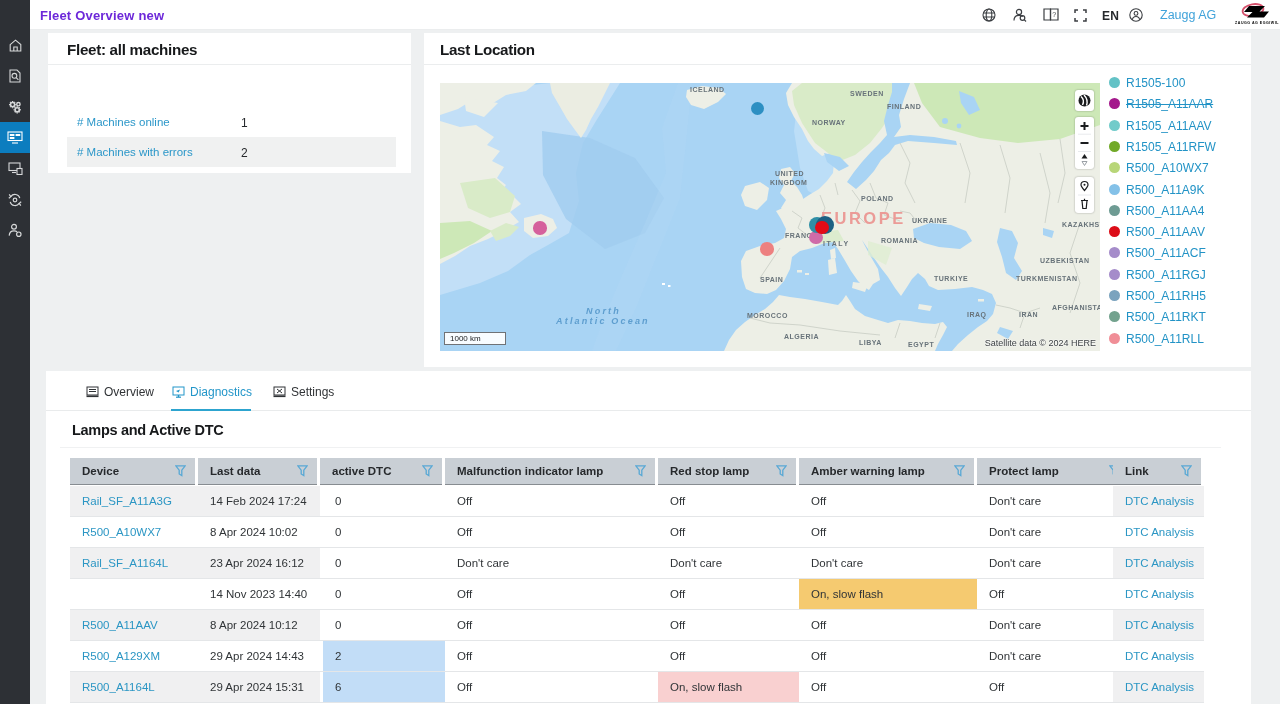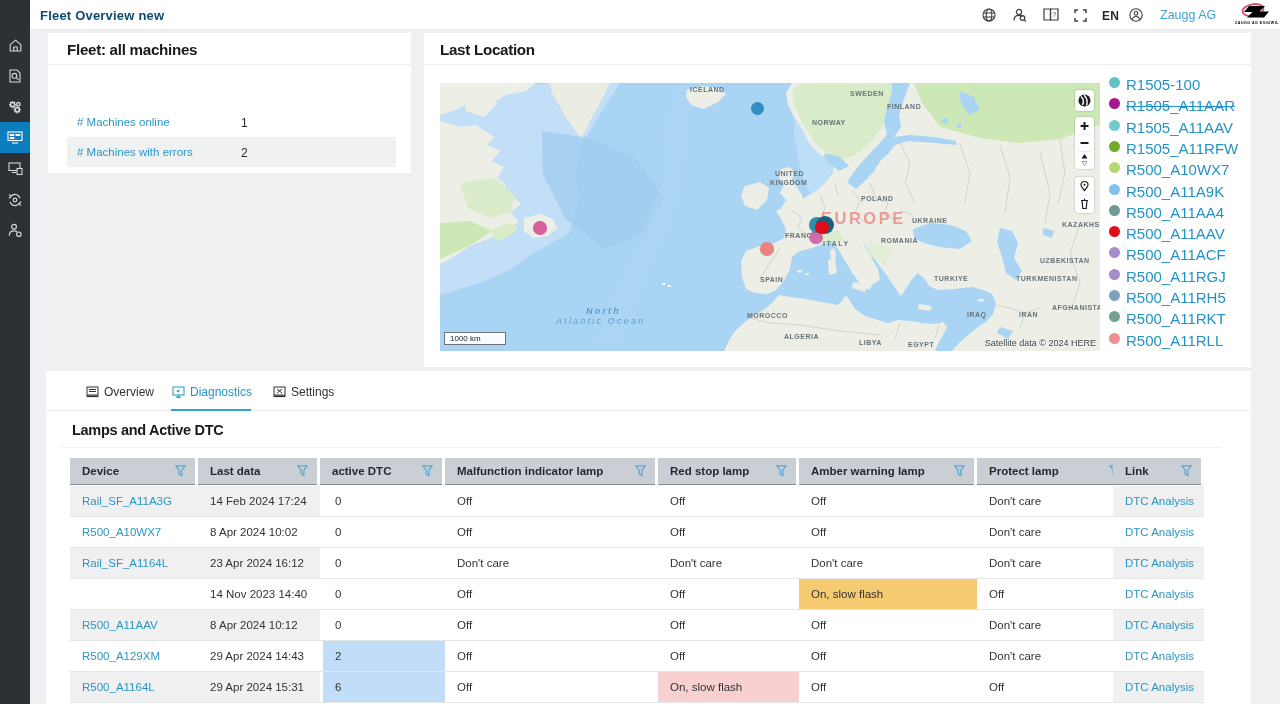--- a/index.html
+++ b/index.html
@@ -1,37 +1,37 @@
 <!DOCTYPE html>
 <html><head>
 <meta charset="utf-8">
 <style>
 * { margin:0; padding:0; box-sizing:border-box; }
 html,body { width:1280px; height:720px; background:#fff; font-family:"Liberation Sans", sans-serif; overflow:hidden; }
 .abs { position:absolute; }
 .pagebg { position:absolute; left:30px; top:30px; width:1250px; height:674px; background:#eef0f1; }
 .topbar { position:absolute; left:30px; top:0; width:1250px; height:30px; background:#fff; border-bottom:1px solid #ebedee; }
-.topbar .title { position:absolute; left:10px; top:8px; font-size:13px; font-weight:bold; color:#0c4a6e; letter-spacing:0.2px; }
+.topbar .title { position:absolute; left:10px; top:8px; font-size:13px; font-weight:bold; color:#6d28d9; letter-spacing:0.2px; }
 .sidebar { position:absolute; left:0; top:0; width:30px; height:704px; background:#2d3035; }
 .sb-icon { position:absolute; left:0; width:30px; height:31px; display:flex; align-items:center; justify-content:center; }
 .sb-active { background:#0c7dbf; }
 .card { position:absolute; background:#fff; }
 .card-title { position:absolute; left:19px; top:8px; font-size:15.2px; font-weight:bold; color:#17191b; letter-spacing:-0.3px; }
 .card-divider { position:absolute; left:0px; right:0px; top:31px; height:1px; background:#ebedee; }
 
 #card1 { left:48px; top:33px; width:363px; height:140px; }
 .frow { position:absolute; left:19px; width:329px; height:30px; font-size:11.5px; }
 .frow .lbl { position:absolute; left:10px; top:9px; color:#2b97c9; }
 .frow .val { position:absolute; left:174px; top:9px; color:#26292c; font-size:12px; }
 .frow.alt { background:#f0f1f1; }
 
 #card2 { left:424px; top:33px; width:827px; height:334px; }
 #map { position:absolute; left:16px; top:50px; width:660px; height:268px; overflow:hidden; }
 .legend { position:absolute; left:678px; top:43px; width:149px; }
-.litem { position:absolute; left:4px; width:160px; height:21px; font-size:15px; color:#2293c6; white-space:nowrap; }
+.litem { position:absolute; left:4px; width:160px; height:21px; font-size:12px; color:#2293c6; white-space:nowrap; }
 .litem .dot { position:absolute; left:3px; top:1px; width:11px; height:11px; border-radius:50%; }
 .litem .ltx { position:absolute; left:20px; top:0px; }
 
 #card3 { left:46px; top:371px; width:1205px; height:333px; }
 .tabs { position:absolute; left:0; top:0; width:100%; height:40px; border-bottom:1px solid #e9ebec; }
 .tab { position:absolute; top:14px; font-size:12px; color:#303336; }
 .tab svg { vertical-align:-2px; margin-right:5px; }
 .tab.active { color:#2396c9; }
 .tab-underline { position:absolute; left:125px; top:38px; width:80px; height:2px; background:#2da4cf; }
 .sec-title { position:absolute; left:26px; top:51px; font-size:14.5px; font-weight:bold; color:#17191b; letter-spacing:-0.3px; }
@@ -225,21 +225,21 @@
 <div style="position:absolute;left:576px;top:192px;font-size:7px;font-weight:bold;color:#68737a;letter-spacing:0.5px;white-space:nowrap">TURKMENISTAN</div>
 <div style="position:absolute;left:612px;top:221px;font-size:7px;font-weight:bold;color:#68737a;letter-spacing:0.5px;white-space:nowrap">AFGHANISTA</div>
 <div style="position:absolute;left:527px;top:228px;font-size:7px;font-weight:bold;color:#68737a;letter-spacing:0.5px;white-space:nowrap">IRAQ</div>
 <div style="position:absolute;left:579px;top:228px;font-size:7px;font-weight:bold;color:#68737a;letter-spacing:0.5px;white-space:nowrap">IRAN</div>
 <div style="position:absolute;left:307px;top:229px;font-size:7px;font-weight:bold;color:#68737a;letter-spacing:0.5px;white-space:nowrap">MOROCCO</div>
 <div style="position:absolute;left:344px;top:250px;font-size:7px;font-weight:bold;color:#68737a;letter-spacing:0.5px;white-space:nowrap">ALGERIA</div>
 <div style="position:absolute;left:419px;top:256px;font-size:7px;font-weight:bold;color:#68737a;letter-spacing:0.5px;white-space:nowrap">LIBYA</div>
 <div style="position:absolute;left:468px;top:258px;font-size:7px;font-weight:bold;color:#68737a;letter-spacing:0.5px;white-space:nowrap">EGYPT</div>
 <div style="position:absolute;left:381px;top:126px;font-size:16.5px;font-weight:bold;color:#eb9b97;letter-spacing:2.5px;white-space:nowrap">EUROPE</div>
 <div style="position:absolute;left:146px;top:223px;font-size:9px;font-weight:bold;font-style:italic;color:#5e9ecf;letter-spacing:2.2px;white-space:nowrap">North</div>
-<div style="position:absolute;left:116px;top:233px;font-size:9px;font-weight:normal;font-style:italic;color:#5e9ecf;letter-spacing:2.2px;white-space:nowrap">Atlantic Ocean</div>
+<div style="position:absolute;left:116px;top:233px;font-size:9px;font-weight:bold;font-style:italic;color:#5e9ecf;letter-spacing:2.2px;white-space:nowrap">Atlantic Ocean</div>
 <div style="position:absolute;left:310.5px;top:19.3px;width:13px;height:13px;border-radius:50%;background:#2d8fc2"></div>
 <div style="position:absolute;left:93.2px;top:138.2px;width:13.6px;height:13.6px;border-radius:50%;background:#d5619c"></div>
 <div style="position:absolute;left:320.2px;top:159.2px;width:13.6px;height:13.6px;border-radius:50%;background:#ed8080"></div>
 <div style="position:absolute;left:369.3px;top:147.8px;width:13.4px;height:13.4px;border-radius:50%;background:#cf6ba8"></div>
 <div style="position:absolute;left:368.5px;top:134px;width:16px;height:16px;border-radius:50%;background:#2f8fa6"></div>
 <div style="position:absolute;left:376px;top:132.5px;width:18px;height:18px;border-radius:50%;background:#1d5f83"></div>
 <div style="position:absolute;left:375.2px;top:137.7px;width:13.6px;height:13.6px;border-radius:50%;background:#e30b17"></div>
 <div style="position:absolute;left:635px;width:19px;background:#fff;border-radius:3px;box-shadow:0 0 2px rgba(0,0,0,0.35);top:7px;height:21px"><svg width="19" height="21" viewBox="0 0 19 21">
           <circle cx="9.5" cy="10.5" r="6" fill="#1a1c1e"></circle>
           <path d="M6 6.5 Q10 10 7.5 15 M9 5 Q13.5 9.5 11.5 15.5" stroke="#fff" stroke-width="1.4" fill="none"></path>

